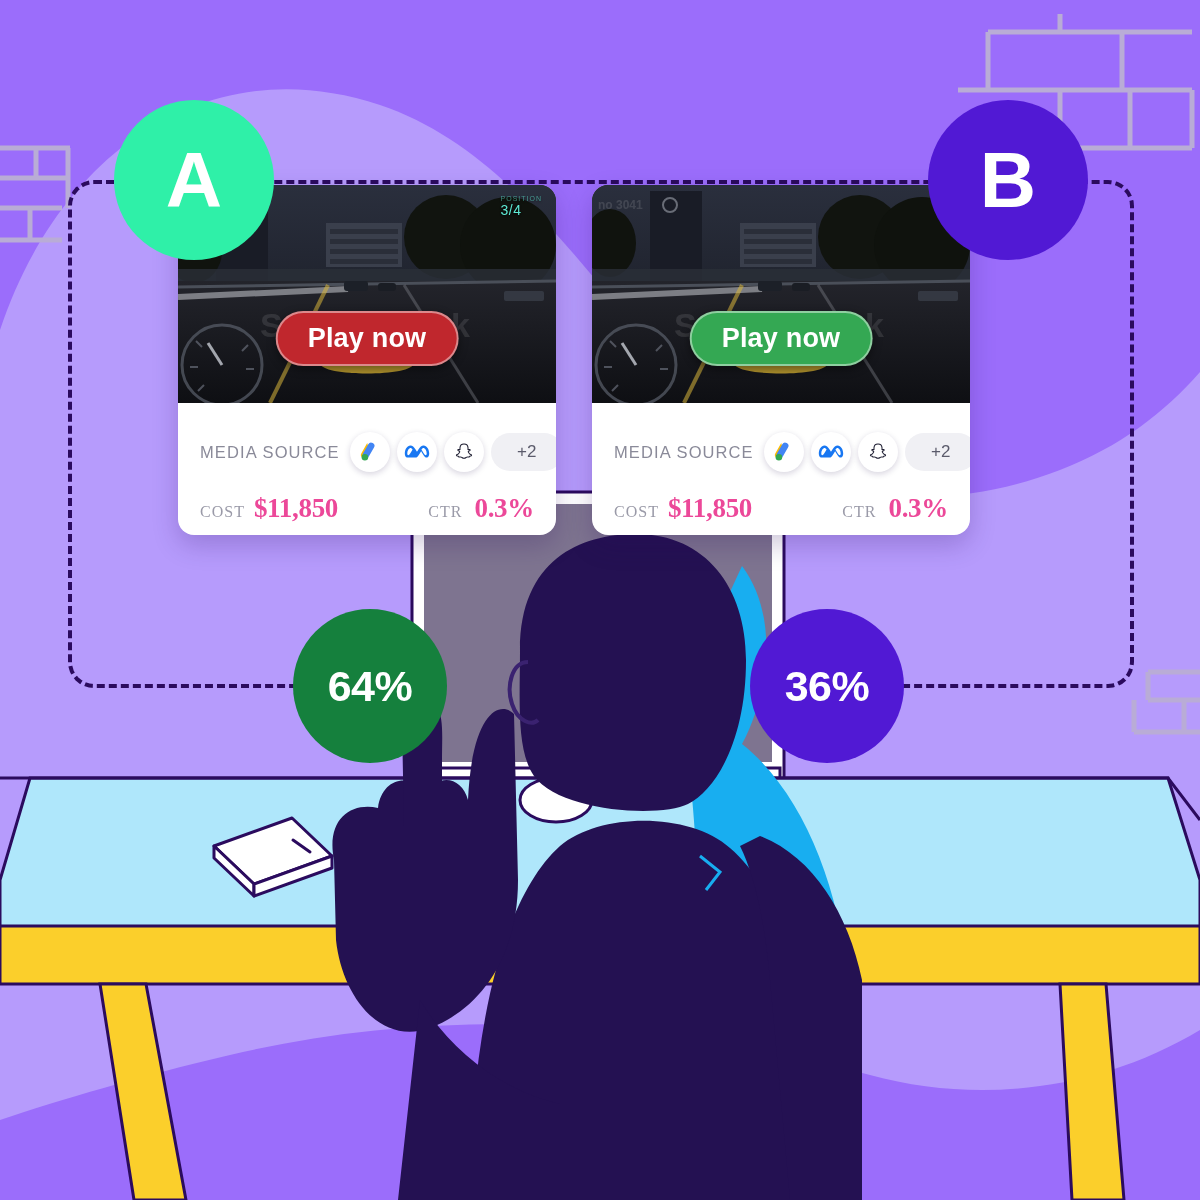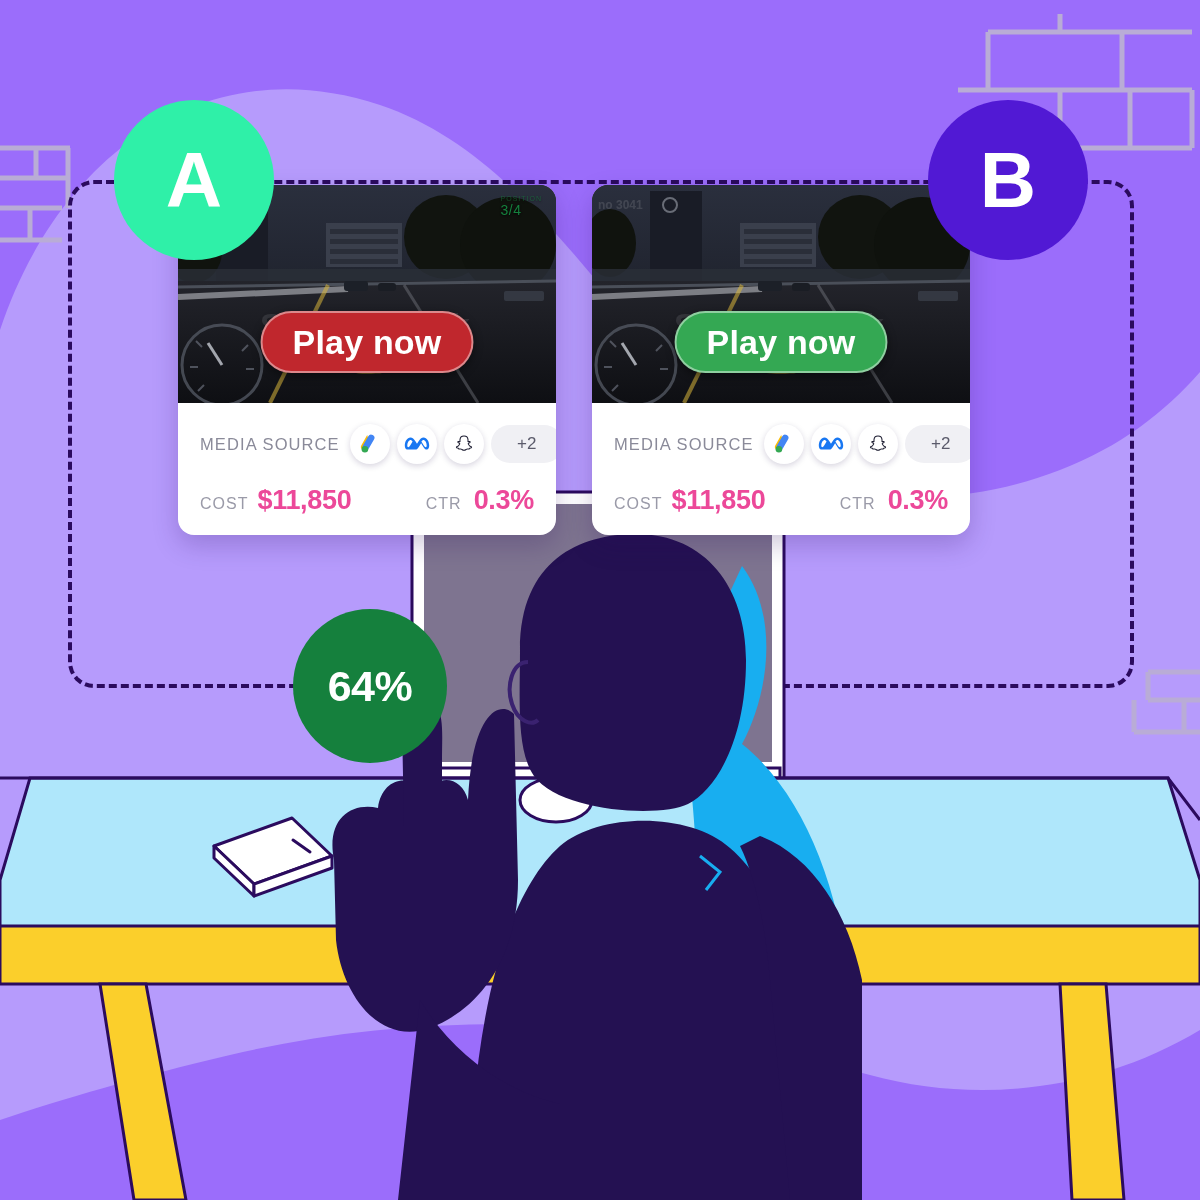--- a/index.html
+++ b/index.html
@@ -32,57 +32,57 @@
   .card.a{left:178px;top:185px;}
   .card.b{left:592px;top:185px;}
 
   .creative{
     position:relative;width:100%;height:218px;overflow:hidden;
     background:#15151b;
   }
   .creative svg{position:absolute;inset:0;width:100%;height:100%;display:block;}
   .pos-label{
     position:absolute;right:14px;top:10px;
-    color:#15803d;font-size:14px;letter-spacing:.5px;
+    color:#5eead4;font-size:14px;letter-spacing:.5px;
     font-family:"Liberation Sans", sans-serif;
     text-shadow:0 1px 2px rgba(0,0,0,.8);
   }
   .pos-label .sub{display:block;font-size:7px;opacity:.55;text-align:right;letter-spacing:1px;}
 
   .play-btn{
     position:absolute;left:50%;top:126px;transform:translateX(-50%);
     padding:12px 30px;border-radius:999px;
-    color:#fff;font-size:34px;font-weight:700;letter-spacing:.2px;
+    color:#fff;font-size:27px;font-weight:700;letter-spacing:.2px;
     border:2px solid rgba(255,255,255,.45);
     box-shadow:0 3px 10px rgba(0,0,0,.45);
     white-space:nowrap;line-height:1;
   }
   .play-btn.red{background:#C0272D;}
   .play-btn.green{background:#34A853;}
 
-  .card-body{padding:16px 22px 0 22px;}
+  .card-body{padding:24px 22px 0 22px;}
   .ms-row{display:flex;align-items:center;gap:0;height:50px;}
   .ms-label{
     color:#8A8A99;font-size:16.5px;letter-spacing:1.1px;
     white-space:nowrap;margin-right:10px;
   }
   .src{
     width:40px;height:40px;border-radius:50%;background:#fff;
     box-shadow:0 2px 6px rgba(30,10,70,.18);
     display:flex;align-items:center;justify-content:center;
     margin-right:7px;flex:0 0 auto;
   }
   .src svg{display:block;}
   .more{
     min-width:52px;height:38px;border-radius:19px;background:#F0F0F4;
     display:flex;align-items:center;justify-content:center;
     color:#5B5B6B;font-size:17px;font-weight:500;padding:0 10px;
   }
 
-  .kpi-row{display:flex;align-items:baseline;margin-top:16px;}
+  .kpi-row{display:flex;align-items:baseline;margin-top:16px;font-family:Liberation Serif, serif;}
   .kpi{display:flex;align-items:baseline;gap:9px;}
   .kpi.right{margin-left:auto;gap:12px;}
   .kpi-name{color:#9A9AA8;font-size:16px;letter-spacing:1px;}
   .kpi-val{color:#ec4899;font-size:27px;font-weight:700;letter-spacing:-.3px;}
 
   
   .badge{
     position:absolute;border-radius:50%;
     display:flex;align-items:center;justify-content:center;
     color:#fff;font-weight:700;
@@ -419,14 +419,15 @@
           <span class="kpi-val">0.3%</span>
         </span>
       </div>
     </div>
   </div>
 
   <div class="badge badge-a">A</div>
   <div class="badge badge-b">B</div>
 
   <div class="pct pct-a">64%</div>
+  <div class="pct pct-b">36%</div>
 
 </div>
 
 </body></html>

